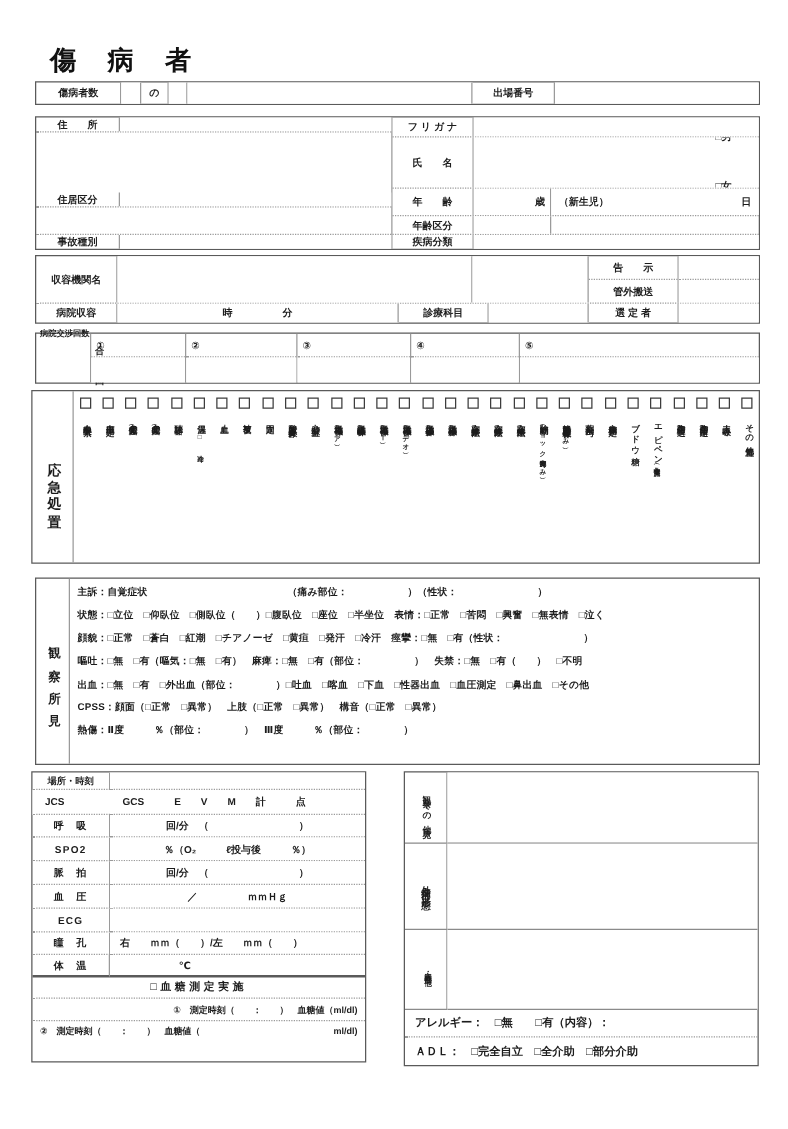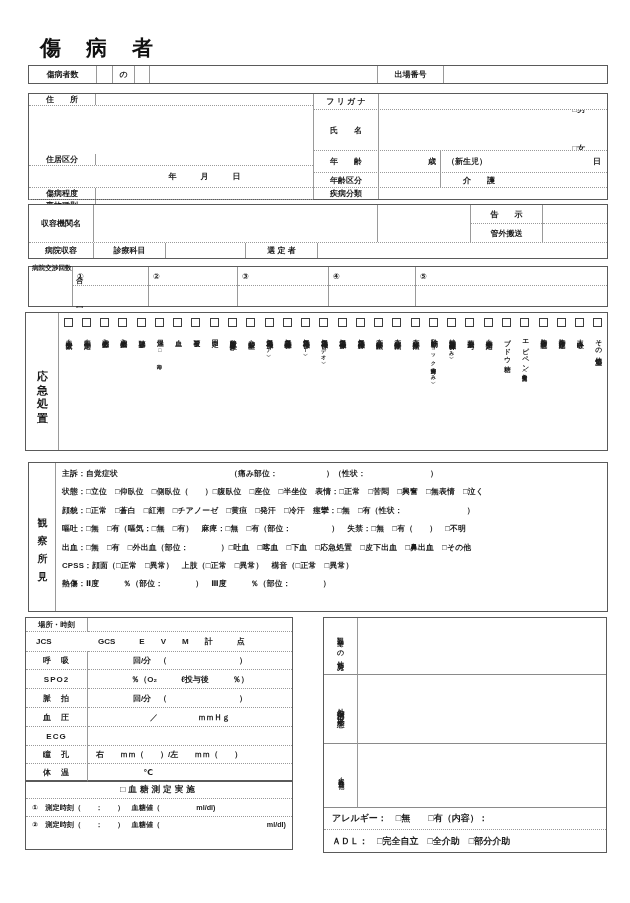--- a/index.html
+++ b/index.html
@@ -73,25 +73,20 @@
       <div class="row hb" style="height:40px;">
         <div class="cell lab vr" style="width:67px;">住　　所</div>
         <div class="cell field" style="flex:1;"></div>
       </div>
       <div class="row hb" style="height:17px;margin-top:48px;">
         <div class="cell lab vr" style="width:67px;">住居区分</div>
         <div class="cell field" style="flex:1;"></div>
       </div>
       <div class="row hb" style="height:22px;">
         <div class="cell lab vr" style="width:67px;margin-top:27px;">生年月日</div>
-        <div class="cell field" style="flex:1;justify-content:center;">年　　　月　　　日</div>
-      </div>
-      <div class="row hb" style="height:15px;">
-        <div class="cell lab vr" style="width:67px;">傷病程度</div>
-        <div class="cell field" style="flex:1;"></div>
       </div>
       <div class="row" style="flex:1;">
         <div class="cell lab vr" style="width:67px;">事故種別</div>
         <div class="cell field" style="flex:1;"></div>
       </div>
     </div>
 
     <div class="col" style="flex:1;">
       <div class="row hb" style="height:16px;">
         <div class="cell lab vr" style="width:65px;">フ リ ガ ナ</div>
@@ -110,21 +105,20 @@
         <div class="cell lab vr" style="width:65px;">年　　齢</div>
         <div class="cell vr field" style="width:62px;justify-content:flex-end;padding-right:4px;">歳</div>
         <div class="cell field" style="flex:1;padding:0 6px;justify-content:space-between;">
           <span>（新生児）</span>
           <span>日</span>
         </div>
       </div>
       <div class="row hb" style="height:15px;">
         <div class="cell lab vr" style="width:65px;">年齢区分</div>
         <div class="cell vr field" style="width:62px;"></div>
-        <div class="cell field" style="flex:1;padding-left:22px;">介　　護</div>
       </div>
       <div class="row" style="flex:1;">
         <div class="cell lab vr" style="width:65px;">疾病分類</div>
         <div class="cell field" style="flex:1;"></div>
       </div>
     </div>
   </div>
 
   <div class="abs box col" style="left:28px;top:204px;width:580px;height:55px;">
     <div class="row hb" style="height:38px;">
@@ -135,20 +129,21 @@
         <div class="cell lab hb" style="height:19px;">告　　示</div>
         <div class="cell lab" style="flex:1;">管外搬送</div>
       </div>
       <div class="col" style="flex:1;">
         <div class="cell hb field" style="height:19px;"></div>
         <div class="cell field" style="flex:1;"></div>
       </div>
     </div>
     <div class="row" style="flex:1;">
       <div class="cell lab vr" style="width:65px;">病院収容</div>
+      <div class="cell vr field" style="width:225px;justify-content:center;">時　　　　　分</div>
       <div class="cell lab vr" style="width:72px;">診療科目</div>
       <div class="cell vr field" style="width:80px;"></div>
       <div class="cell lab vr" style="width:72px;">選 定 者</div>
       <div class="cell field" style="flex:1;"></div>
     </div>
   </div>
 
   <div class="abs box row" style="left:28px;top:266px;width:580px;height:41px;">
     <div class="col vr" style="width:44px;justify-content:center;padding-left:3px;">
       <div style="font-size:6.6px;line-height:1.9;">病院交渉回数</div>
@@ -304,21 +299,21 @@
       </div>
   </div>
 
   <div class="abs box row" style="left:28px;top:462px;width:580px;height:150px;">
     <div class="vlabel vr" style="width:26px;font-size:10px;letter-spacing:18px;padding-top:16px;">観察所見</div>
     <div class="col" style="flex:1;padding:2px 6px;">
         <div class="obs-line">主訴：自覚症状　　　　　　　　　　　　　　（痛み部位：　　　　　　）（性状：　　　　　　　　）</div>
         <div class="obs-line">状態：□立位　□仰臥位　□側臥位（　　）□腹臥位　□座位　□半坐位　表情：□正常　□苦悶　□興奮　□無表情　□泣く</div>
         <div class="obs-line">顔貌：□正常　□蒼白　□紅潮　□チアノーゼ　□黄疸　□発汗　□冷汗　痙攣：□無　□有（性状：　　　　　　　　）</div>
         <div class="obs-line">嘔吐：□無　□有（嘔気：□無　□有）　麻痺：□無　□有（部位：　　　　　）　失禁：□無　□有（　　）　□不明</div>
-        <div class="obs-line">出血：□無　□有　□外出血（部位：　　　　）□吐血　□喀血　□下血　□応急処置　□皮下出血　□鼻出血　□その他</div>
+        <div class="obs-line">出血：□無　□有　□外出血（部位：　　　　）□吐血　□喀血　□下血　□性器出血　□血圧測定　□鼻出血　□その他</div>
         <div class="obs-line">CPSS：顔面（□正常　□異常）　上肢（□正常　□異常）　構音（□正常　□異常）</div>
         <div class="obs-line">熱傷：Ⅱ度　　　％（部位：　　　　）　Ⅲ度　　　％（部位：　　　　）</div>
       </div>
   </div>
 
   <div class="abs box vitals" style="left:25px;top:617px;width:268px;height:233px;">
     <div class="vc vlab bdot" style="font-size:7.4px;letter-spacing:0;">場所・時刻</div>
     <div class="vc bdot field"></div>
 
     <div class="vc bdot field" style="padding-left:10px;">JCS</div>
@@ -340,21 +335,21 @@
     <div class="vc bdot field"></div>
 
     <div class="vc vlab bdot">瞳　孔</div>
     <div class="vc bdot field" style="padding-left:8px;">右　　ｍｍ（　　）/左　　ｍｍ（　　）</div>
 
     <div class="vc vlab bsolid">体　温</div>
     <div class="vc bsolid field" style="padding-left:55px;">℃</div>
 
     <div class="vc bdot" style="grid-column:1/3;justify-content:center;font-size:8.6px;letter-spacing:3px;">□血糖測定実施</div>
 
-    <div class="vc bdot" style="grid-column:1/3;justify-content:flex-start;font-size:7.2px;padding:0 6px;gap:36px;">
+    <div class="vc bdot" style="grid-column:1/3;justify-content:flex-end;font-size:7.2px;padding:0 6px;">
       <span>①　測定時刻（　　：　　）　血糖値（</span>
       <span>ml/dl)</span>
     </div>
     <div class="vc" style="grid-column:1/3;justify-content:space-between;font-size:7.2px;padding:0 6px;">
       <span>②　測定時刻（　　：　　）　血糖値（</span>
       <span>ml/dl)</span>
     </div>
   </div>
 
   <div class="abs box notes" style="left:323px;top:617px;width:284px;height:236px;">

